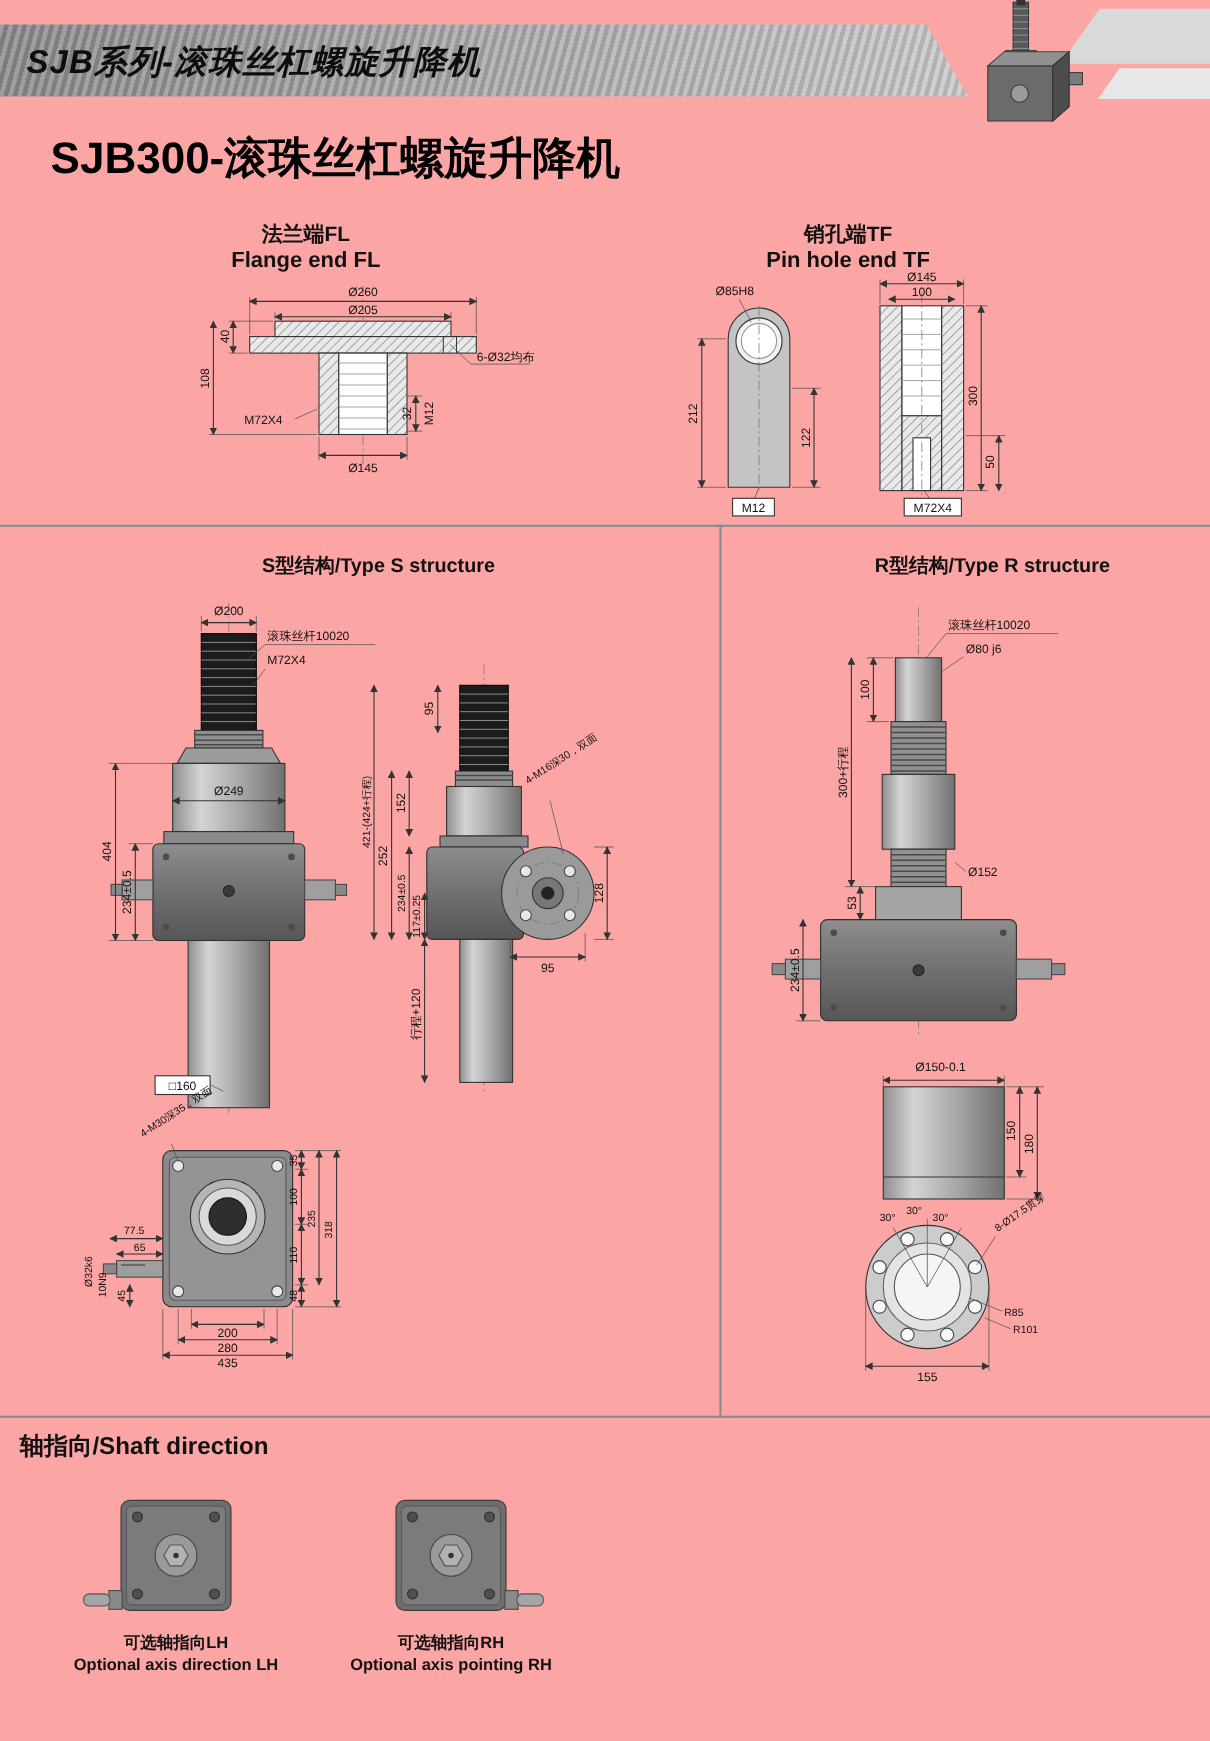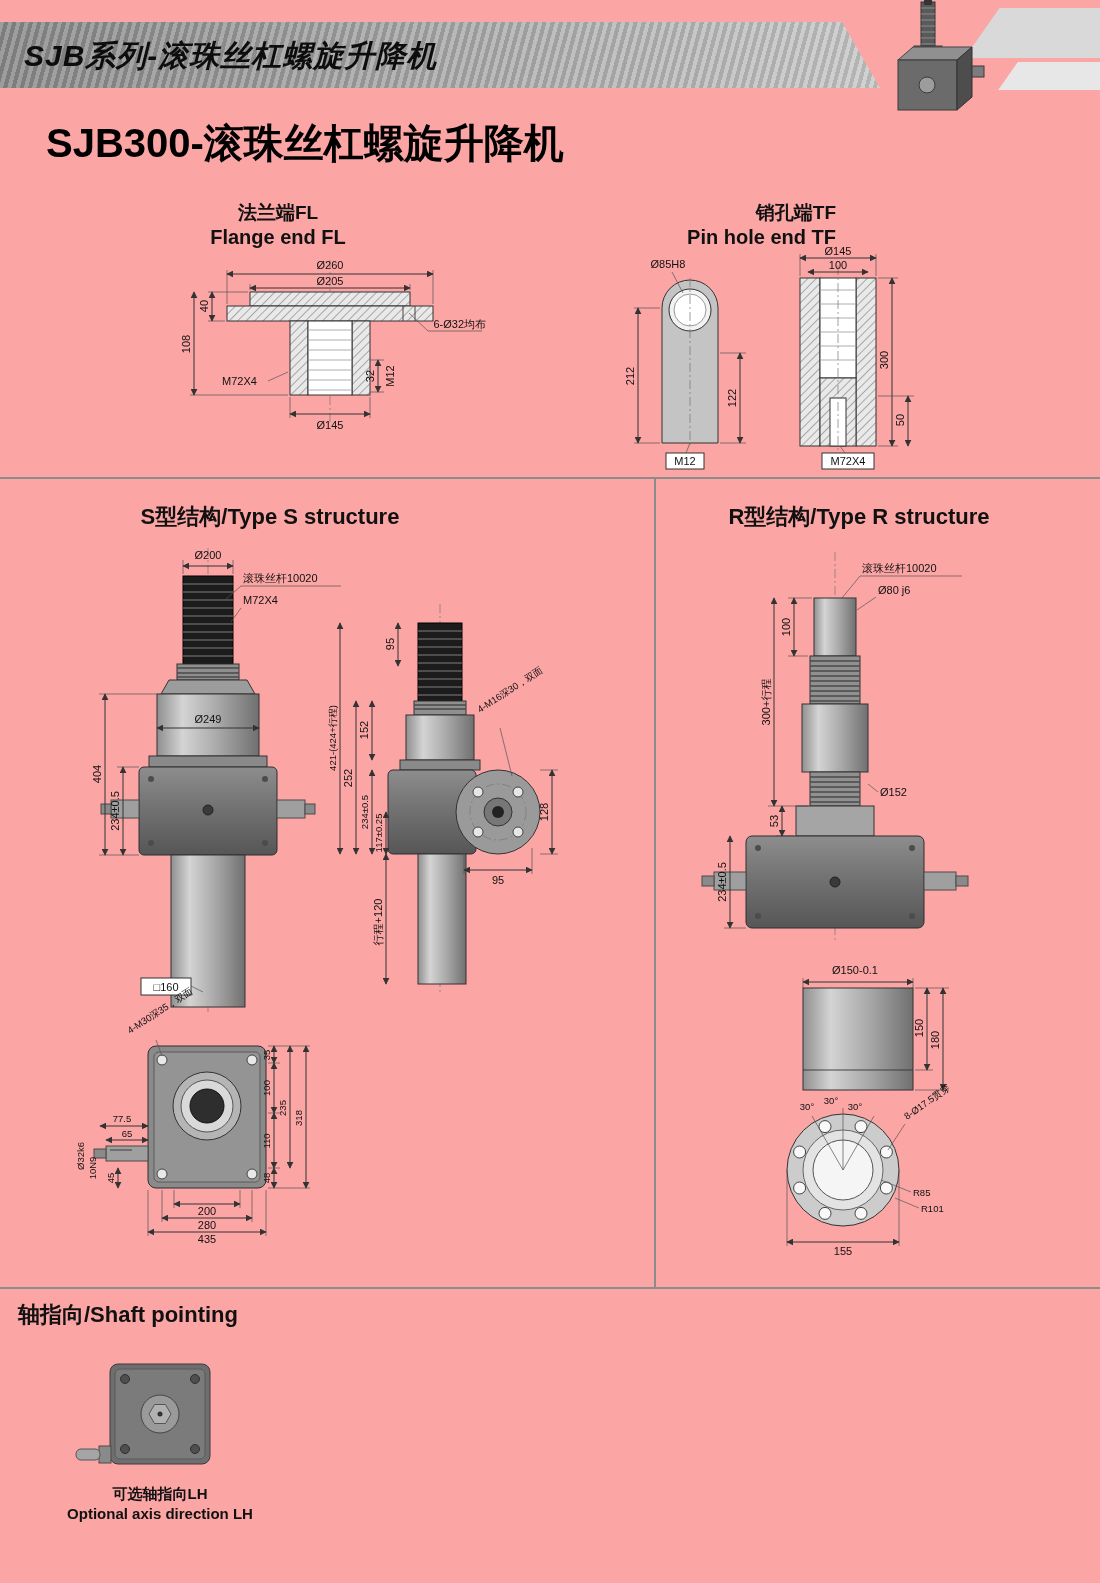--- a/index.html
+++ b/index.html
@@ -16,21 +16,21 @@
     font-style:italic;color:#0d0d0d;letter-spacing:1px;}
   .deco-a{position:absolute;left:982px;top:8px;width:136px;height:50px;background:#d9d9d9;transform:skewX(-35deg);}
   .deco-b{position:absolute;left:1008px;top:62px;width:104px;height:28px;background:#e7e7e7;transform:skewX(-35deg);}
 
   .main-title{position:absolute;left:18px;top:116px;font-size:40px;font-weight:bold;color:#000;margin-left:28px;}
 
   .col-head{position:absolute;text-align:center;}
   .col-head .cn{font-size:19px;font-weight:bold;}
   .col-head .en{font-size:20px;font-weight:bold;margin-top:0;}
 
-  .sec-title{position:absolute;text-align:center;font-size:22px;font-weight:bold;}
+  .sec-title{position:absolute;text-align:right;font-size:18px;font-weight:bold;}
 
   .hline{position:absolute;left:0;width:1100px;height:2px;background:#8c8c8c;}
   .vline{position:absolute;left:654px;top:477px;width:2px;height:810px;background:#8c8c8c;}
 
   .shaft-title{position:absolute;left:18px;top:1300px;font-size:22px;font-weight:bold;}
   .shaft-block{position:absolute;top:1356px;text-align:center;}
   .shaft-block svg{display:block;margin:0 auto;}
   .cap{font-size:15px;font-weight:bold;line-height:1.35;margin-top:8px;text-align:center;}
 
   
@@ -107,21 +107,21 @@
     <circle cx="59" cy="85" r="8" fill="#9c9c9c" stroke="#3b3b3b"></circle>
     <rect x="104" y="66" width="12" height="11" fill="#7c7c7c" stroke="#3b3b3b"></rect>
   </svg>
 
   <div class="main-title">SJB300-滚珠丝杠螺旋升降机</div>
 
   <div class="col-head" style="left:168px;top:200px;width:220px;">
     <div class="cn">法兰端FL</div>
     <div class="en">Flange end FL</div>
   </div>
-  <div class="col-head" style="left:606px;top:200px;width:230px;text-align:right;">
+  <div class="col-head" style="left:656px;top:200px;width:230px;">
     <div class="cn">销孔端TF</div>
     <div class="en">Pin hole end TF</div>
   </div>
 
   <svg class="abs" style="left:170px;top:252px;width:320px;height:215px" viewBox="0 0 320 215">
     <line class="cl" x1="160" y1="8" x2="160" y2="172"></line>
     <g>
       <rect x="80" y="40" width="160" height="14" fill="url(#hatch)" stroke="#333"></rect>
       <rect x="57" y="54" width="206" height="15" fill="url(#hatch)" stroke="#333"></rect>
       <rect x="120" y="69" width="18" height="74" fill="url(#hatch)" stroke="#333"></rect>
@@ -465,28 +465,38 @@
     <text x="158" y="238" class="s9">R85</text>
     <line class="ext" x1="156" y1="234" x2="126" y2="222"></line>
     <text x="166" y="254" class="s9">R101</text>
     <line class="ext" x1="164" y1="250" x2="140" y2="240"></line>
     <line class="ext" x1="32" y1="212" x2="32" y2="288"></line>
       <line class="ext" x1="144" y1="212" x2="144" y2="288"></line>
     <line class="dim" x1="32" y1="284" x2="144" y2="284"></line>
     <text x="88" y="297" text-anchor="middle">155</text>
   </svg>
 
-  <div class="shaft-title">轴指向/Shaft pointing</div>
+  <div class="shaft-title">轴指向/Shaft direction</div>
 
   <div class="shaft-block" style="left:35px;width:250px;">
     <svg width="170" height="120" viewBox="0 0 170 120">
       <use href="#gbox"></use>
         <use href="#shaftL"></use>
     </svg>
     <div class="cap">
       <div>可选轴指向LH</div>
       <div>Optional axis direction LH</div>
     </div>
   </div>
 
+  <div class="shaft-block" style="left:285px;width:250px;">
+    <svg width="170" height="120" viewBox="0 0 170 120">
+      <use href="#gbox"></use>
+        <use href="#shaftR"></use>
+    </svg>
+    <div class="cap">
+      <div>可选轴指向RH</div>
+      <div>Optional axis pointing RH</div>
+    </div>
+  </div>
 
 
 </div>
 
 </body></html>

